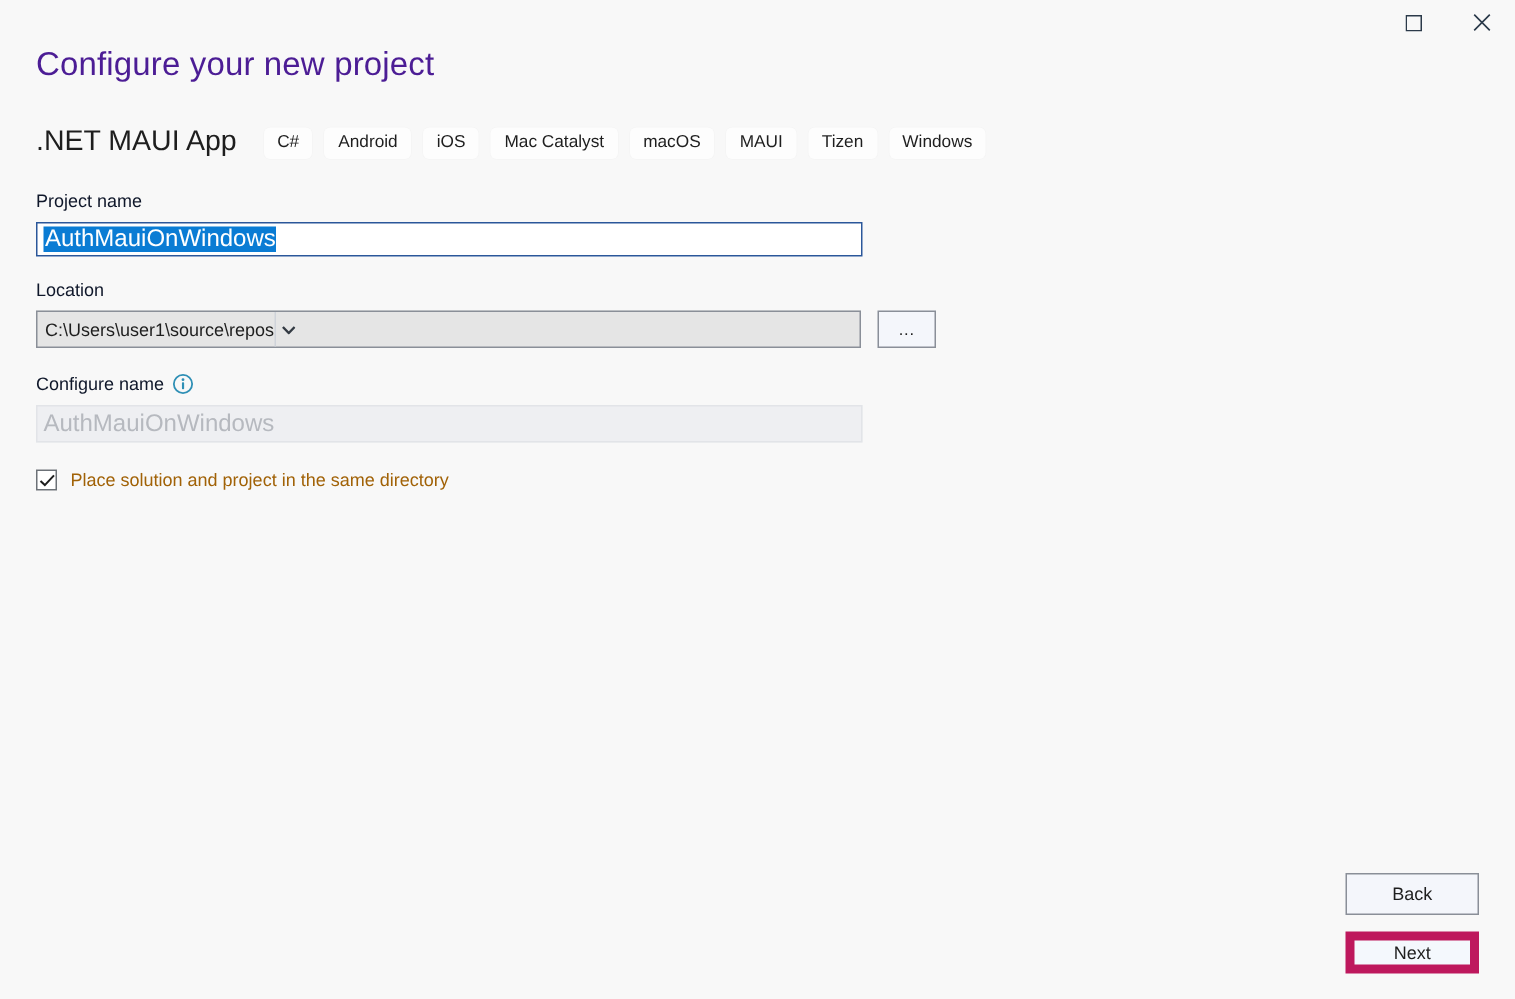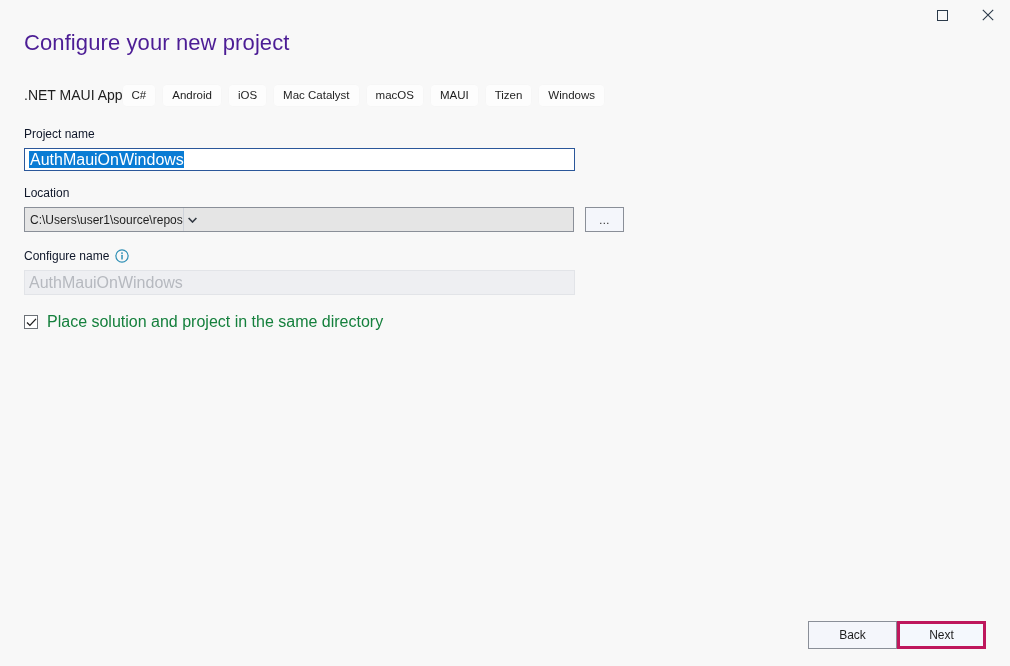--- a/index.html
+++ b/index.html
@@ -52,24 +52,25 @@
 
   .subtitle-row {
     position: absolute;
     left: 24px;
     top: 82px;
     display: flex;
     align-items: center;
     height: 26px;
   }
   .template-name {
-    font-size: 14px;
+    font-size: 19px;
     color: #1e1e1e;
     font-weight: 400;
     white-space: nowrap;
+    margin-right: 18px;
   }
   .tags {
     display: flex;
     align-items: center;
     gap: 8px;
   }
   .tag {
     background: #fdfdfd;
     border-radius: 4px;
     font-size: 11.5px;
@@ -195,47 +196,49 @@
     width: 14px;
     height: 14px;
     background: #ffffff;
     border: 1px solid #6c7177;
     display: flex;
     align-items: center;
     justify-content: center;
   }
   .checkbox svg { display: block; }
   .checkbox-label {
-    font-size: 16px;
-    color: #15803d;
+    font-size: 12px;
+    color: #a16207;
     white-space: nowrap;
   }
 
   
   .footer {
     position: absolute;
     right: 24px;
     bottom: 17px;
     display: flex;
+    gap: 11px;
+    flex-direction: column;
   }
   .btn {
     box-sizing: border-box;
     width: 89px;
     height: 28px;
     font-size: 12px;
     display: flex;
     align-items: center;
     justify-content: center;
     background: #f4f6fb;
     border: 1px solid #8a8f98;
     color: #1e1e1e;
     cursor: default;
   }
   .btn.primary {
-    border: 3px solid #be185d;
+    border: 6px solid #be185d;
     background: #f4f8fd;
   }
 </style>
 </head>
 <body>
 
 <div class="titlebar">
   <div class="winbtn">
     <span>
       <svg width="11" height="11" viewBox="0 0 11 11">

